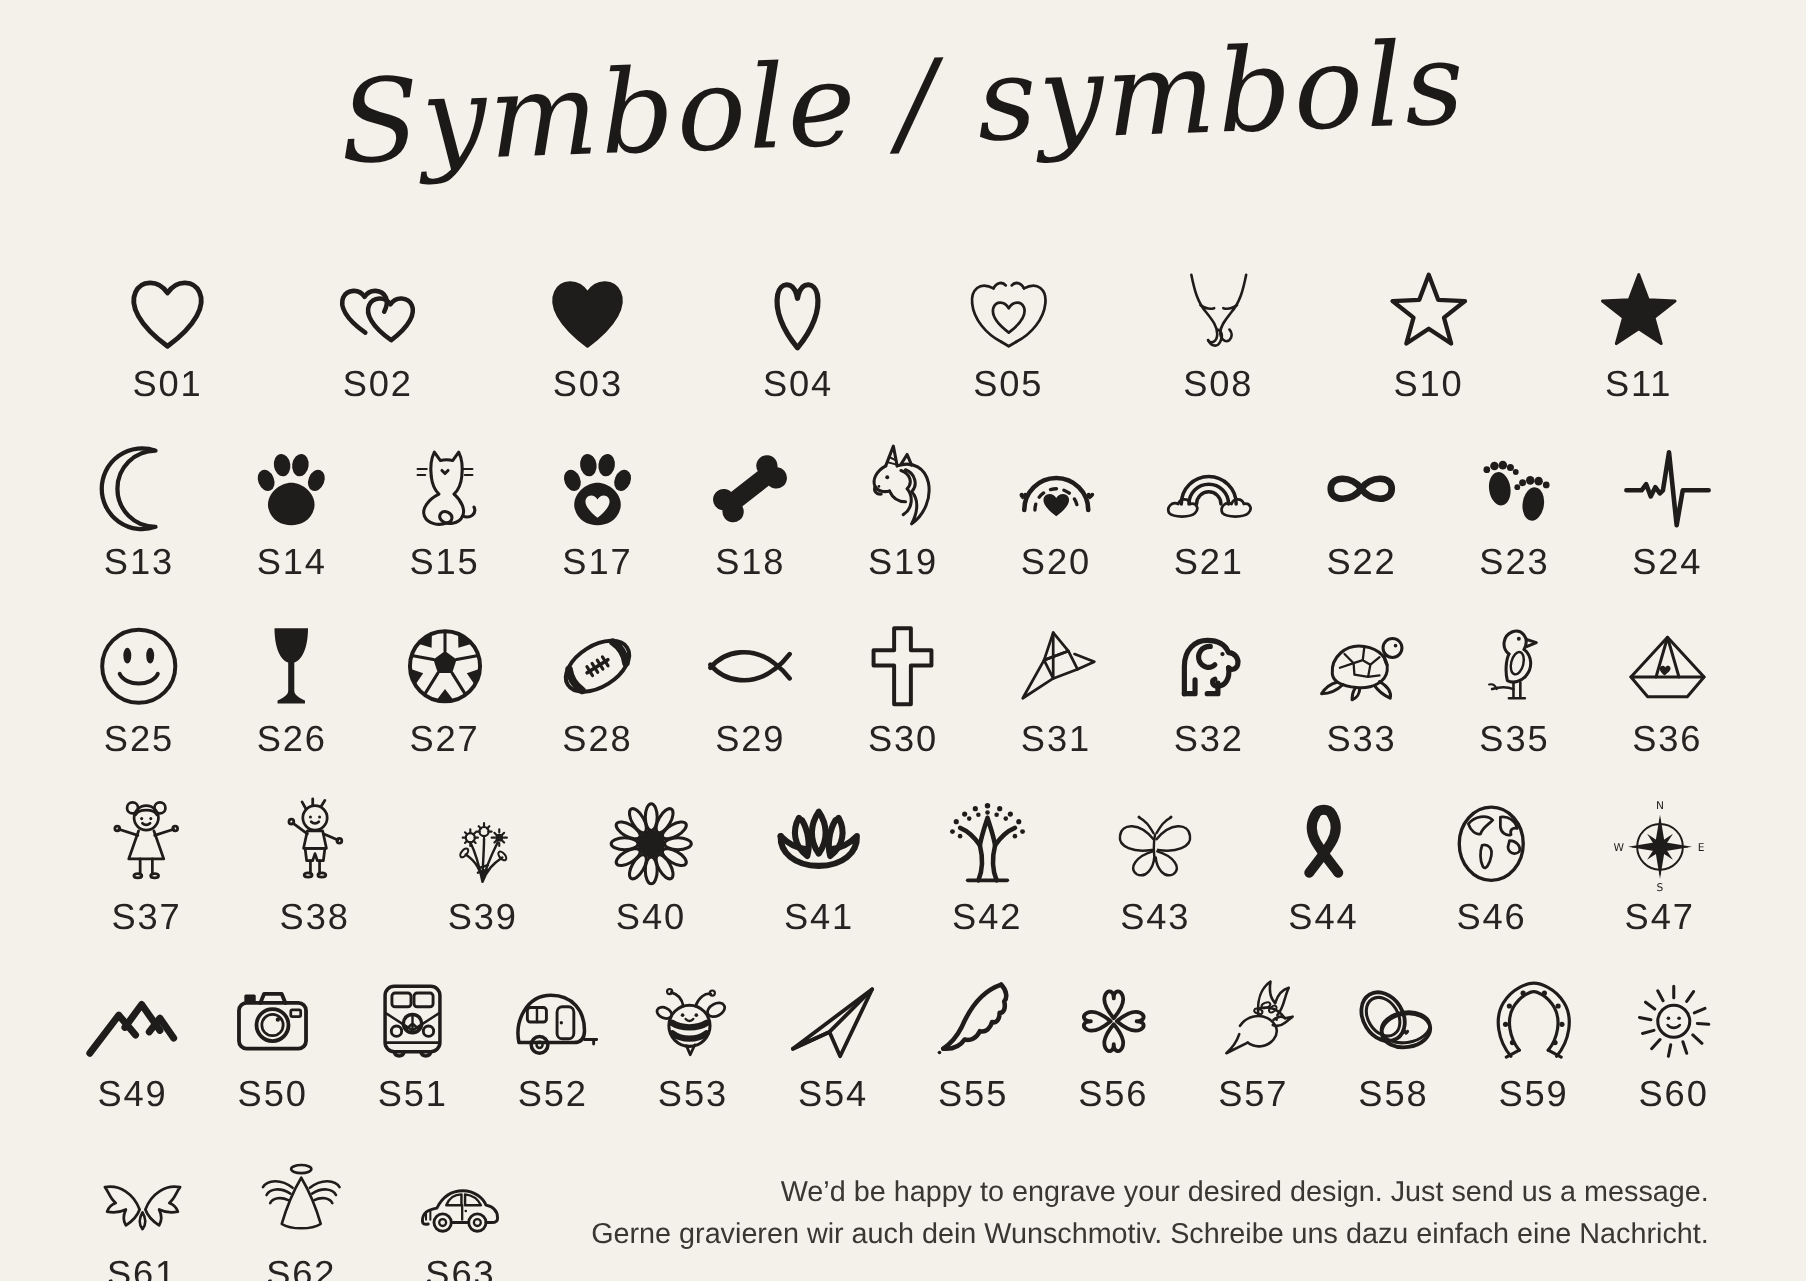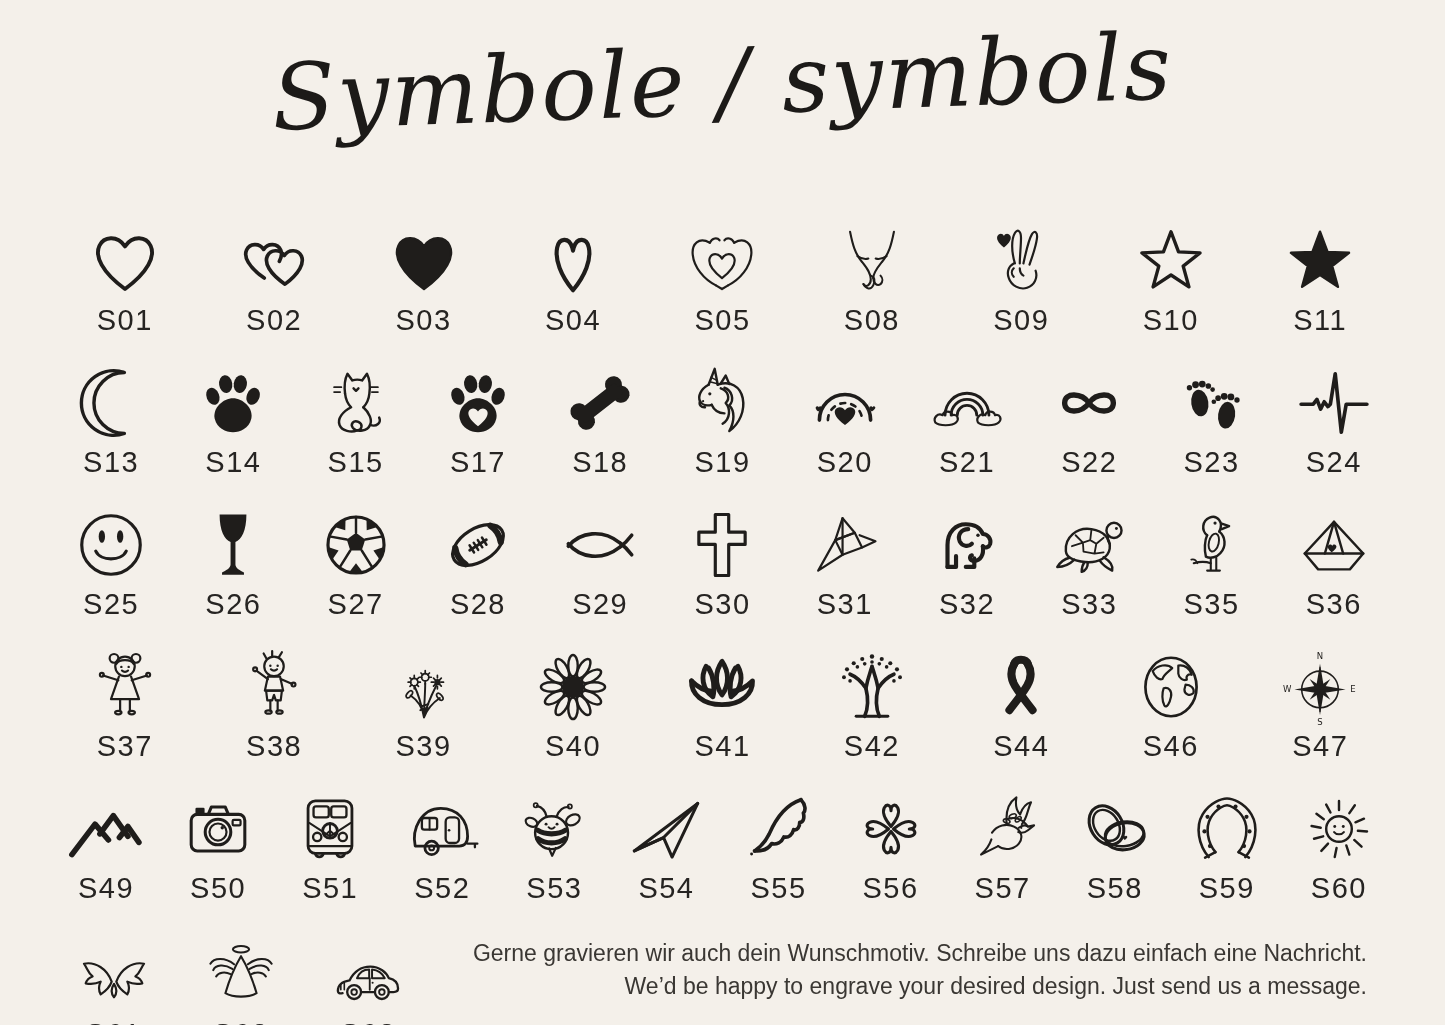--- a/index.html
+++ b/index.html
@@ -15,21 +15,21 @@
   }
   .title-wrap{ text-align:center; padding-top:28px; height:160px; }
   .page-title{
     font-family:"DejaVu Serif","Liberation Serif",serif;
     font-style:italic; font-weight:400;
     font-size:92px; line-height:1.2;
     color:#1c1a18; letter-spacing:2px;
     display:inline-block; transform:rotate(-2deg);
   }
   .rows{ padding:10px 50px 0 50px; }
-  .symbol-row{ display:flex; align-items:flex-end; height:142px; }
+  .symbol-row{ display:flex; align-items:center; height:142px; }
   .cell{
     flex:1; display:flex; flex-direction:column;
     align-items:center; justify-content:flex-end;
   }
   .icon{ width:78px; height:78px; color:#1f1d1b;
     stroke:#1f1d1b; fill:none; stroke-linecap:round; stroke-linejoin:round; }
   .label{
     height:40px; display:flex; align-items:center;
     font-size:29px; letter-spacing:1.5px; color:#262422;
   }
@@ -754,26 +754,20 @@
     <div class="label">S05</div>
   </div>
         <div class="cell">
     <svg class="icon" viewBox="0 0 64 64" style="color: rgb(31, 29, 27);">
             <use href="#i-pinky-promise"></use>
           </svg>
     <div class="label">S08</div>
   </div>
         <div class="cell">
     <svg class="icon" viewBox="0 0 64 64" style="color: rgb(31, 29, 27);">
-            <use href="#i-peace-hand-heart"></use>
-          </svg>
-    <div class="label">S09</div>
-  </div>
-        <div class="cell">
-    <svg class="icon" viewBox="0 0 64 64" style="color: rgb(31, 29, 27);">
             <use href="#i-star-outline"></use>
           </svg>
     <div class="label">S10</div>
   </div>
         <div class="cell">
     <svg class="icon" viewBox="0 0 64 64" style="color: rgb(31, 29, 27);">
             <use href="#i-star-filled"></use>
           </svg>
     <div class="label">S11</div>
   </div>
@@ -946,20 +940,26 @@
     <div class="label">S41</div>
   </div>
         <div class="cell">
     <svg class="icon" viewBox="0 0 64 64" style="color: rgb(31, 29, 27);">
             <use href="#i-tree-of-life"></use>
           </svg>
     <div class="label">S42</div>
   </div>
         <div class="cell">
     <svg class="icon" viewBox="0 0 64 64" style="color: rgb(31, 29, 27);">
+            <use href="#i-butterfly"></use>
+          </svg>
+    <div class="label">S43</div>
+  </div>
+        <div class="cell">
+    <svg class="icon" viewBox="0 0 64 64" style="color: rgb(31, 29, 27);">
             <use href="#i-awareness-ribbon"></use>
           </svg>
     <div class="label">S44</div>
   </div>
         <div class="cell">
     <svg class="icon" viewBox="0 0 64 64" style="color: rgb(31, 29, 27);">
             <use href="#i-globe"></use>
           </svg>
     <div class="label">S46</div>
   </div>
@@ -1061,18 +1061,18 @@
     <div class="label">S62</div>
   </div>
         <div class="cell">
     <svg class="icon" viewBox="0 0 64 64" style="color: rgb(31, 29, 27);">
             <use href="#i-vintage-car"></use>
           </svg>
     <div class="label">S63</div>
   </div>
       </div>
     <div class="note">
+      <div>We’d be happy to engrave your desired design. Just send us a message.</div>
       <div>Gerne gravieren wir auch dein Wunschmotiv. Schreibe uns dazu einfach eine Nachricht.</div>
-      <div>We’d be happy to engrave your desired design. Just send us a message.</div>
     </div>
   </div>
 
 </div>
 
 </body></html>

